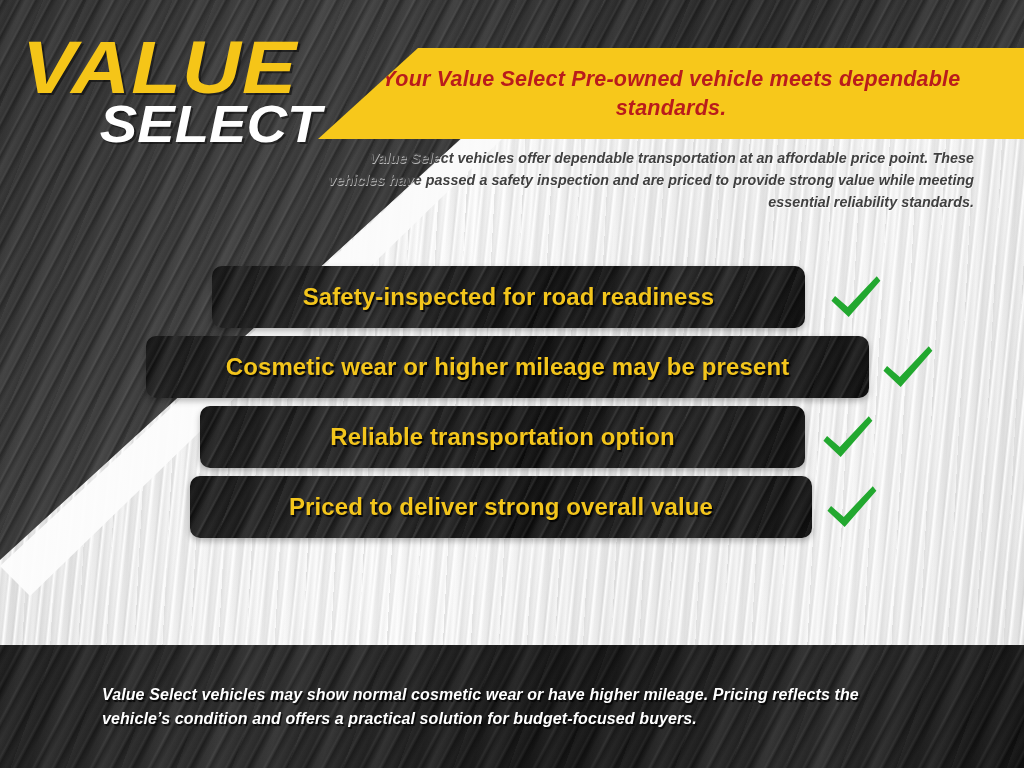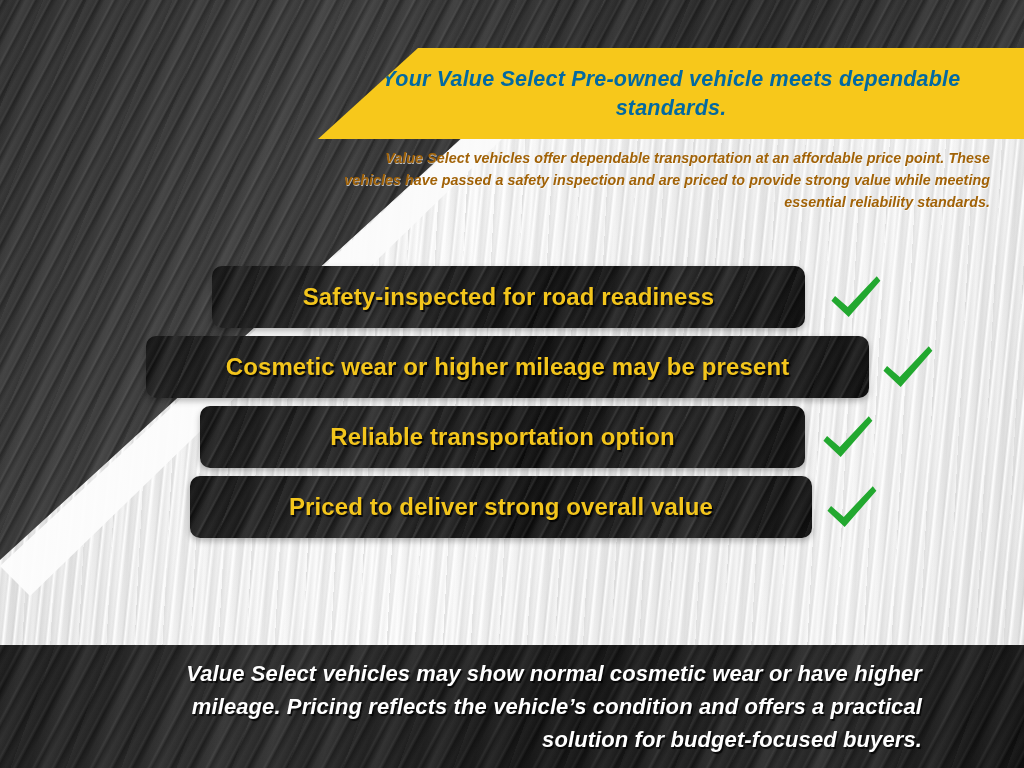--- a/index.html
+++ b/index.html
@@ -123,36 +123,36 @@
     align-items: center;
     justify-content: center;
   }
   .headline-text {
     width: 580px;
     text-align: center;
     font-size: 21.5px;
     font-weight: 700;
     font-style: italic;
     line-height: 1.32;
-    color: #0369a1;
+    color: #b91c1c;
     letter-spacing: 0.2px;
   }
 
   
   .intro {
     position: absolute;
-    left: 330px;
+    left: 314px;
     top: 148px;
     width: 660px;
     text-align: right;
     font-size: 14.3px;
     font-weight: 700;
     font-style: italic;
     line-height: 1.53;
-    color: #a16207;
+    color: #404040;
     letter-spacing: 0.05px;
     text-shadow: 0.5px 0.5px 0 rgba(255,255,255,0.65);
   }
 
   
   .features {
     position: absolute;
     left: 0;
     top: 262px;
     width: 952px;
@@ -227,39 +227,43 @@
         rgba(255,255,255,0.075) 30px,
         rgba(255,255,255,0.00) 52px
       ),
       linear-gradient(112deg, #1c1c1c 0%, #2b2b2b 26%, #121212 55%, #272727 80%, #0e0e0e 100%);
     display: flex;
     align-items: center;
     justify-content: center;
   }
   .footer-text {
     width: 820px;
-    text-align: right;
+    text-align: left;
     color: #ffffff;
-    font-size: 22px;
+    font-size: 16px;
     font-weight: 700;
     font-style: italic;
     line-height: 1.5;
     letter-spacing: 0.1px;
     text-shadow: 1.5px 1.5px 1px rgba(0,0,0,0.8);
   }
 </style>
 </head>
 <body>
 
 <div id="stage">
 
   <div class="bg-light"></div>
   <div class="bg-dark-wedge"></div>
   <div class="wedge-edge"></div>
 
+  <div class="logo">
+    <span class="logo-value">VALUE</span>
+    <span class="logo-select">SELECT</span>
+  </div>
 
   <div class="headline-banner">
     <div class="headline-text">Your Value Select Pre-owned vehicle meets dependable standards.</div>
   </div>
 
   <div class="intro">Value Select vehicles offer dependable transportation at an affordable price point. These vehicles have passed a safety inspection and are priced to provide strong value while meeting essential reliability standards.</div>
 
   <div class="features" id="feature-list">
       <div class="feature-row">
         <div class="bar" style="left: 212px; width: 593px;">

